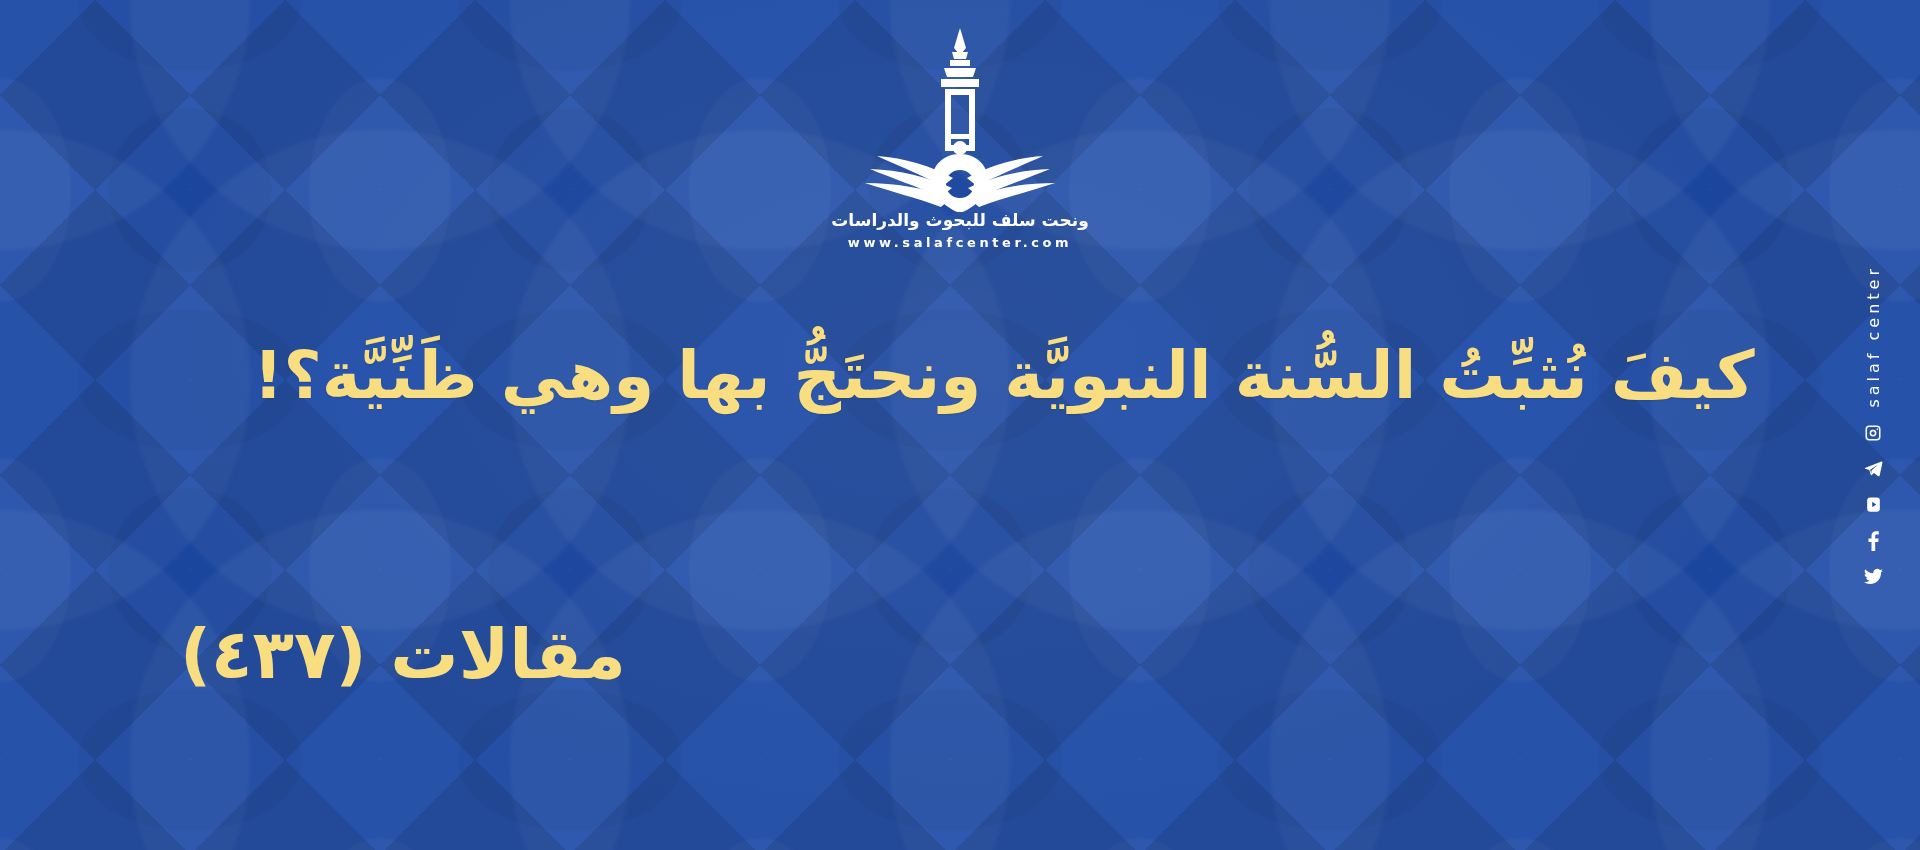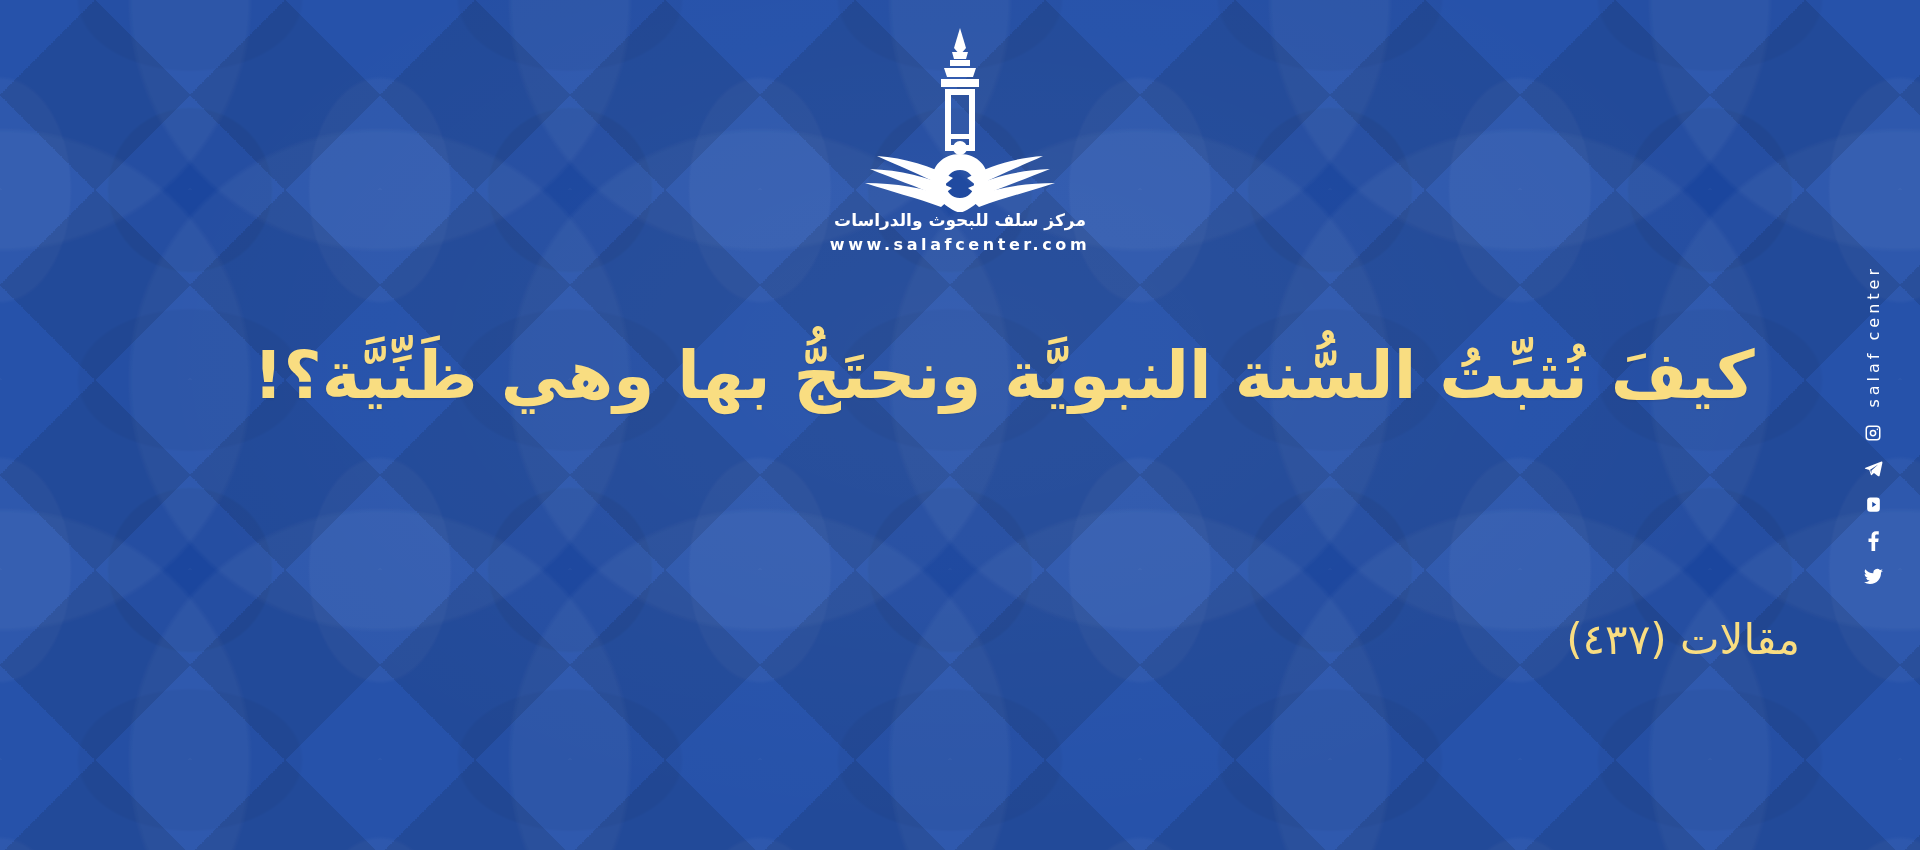--- a/index.html
+++ b/index.html
@@ -92,21 +92,21 @@
     color: #ffffff;
     font-size: 17px;
     font-weight: 700;
     letter-spacing: 0.5px;
     margin-top: -2px;
     direction: rtl;
     white-space: nowrap;
   }
   .logo-url {
     color: #ffffff;
-    font-size: 16px;
+    font-size: 13px;
     font-weight: 700;
     letter-spacing: 3.6px;
     margin-top: 5px;
     direction: ltr;
     white-space: nowrap;
   }
 
   
   .headline {
     position: absolute;
@@ -124,24 +124,24 @@
     z-index: 5;
     text-shadow: 0 1px 2px rgba(0,0,0,0.10);
   }
 
   
   .subtitle {
     position: absolute;
     left: 0;
     right: 0;
     top: 615px;
-    text-align: right;
+    text-align: left;
     color: #f9dd81;
-    font-size: 42px;
-    font-weight: 400;
+    font-size: 68px;
+    font-weight: 700;
     direction: rtl;
     padding: 0 120px 0 180px;
     box-sizing: border-box;
     z-index: 5;
   }
 
   
   .social-rail {
     position: absolute;
     right: 18px;
@@ -214,21 +214,21 @@
 
         <path d="M132 156 c22 -12 48 -20 76 -22 c-20 9 -44 19 -66 30 Z"></path>
         <path d="M133 166 c24 -11 52 -18 82 -19 c-22 9 -48 18 -70 28 Z"></path>
         <path d="M134 176 c26 -10 56 -15 86 -15 c-24 8 -52 15 -76 24 Z"></path>
 
         <path d="M118 156 c-22 -12 -48 -20 -76 -22 c20 9 44 19 66 30 Z"></path>
         <path d="M117 166 c-24 -11 -52 -18 -82 -19 c22 9 48 18 70 28 Z"></path>
         <path d="M116 176 c-26 -10 -56 -15 -86 -15 c24 8 52 15 76 24 Z"></path>
       </g>
     </svg>
-    <div class="logo-caption">مركز سلف للبحوث والدراسات</div>
+    <div class="logo-caption">ونحت سلف للبحوث والدراسات</div>
     <div class="logo-url">www.salafcenter.com</div>
   </div>
 
   <div class="headline">كيفَ نُثبِّتُ السُّنة النبويَّة ونحتَجُّ بها وهي ظَنِّيَّة؟!</div>
 
   <div class="subtitle">مقالات (٤٣٧)</div>
 
   <div class="social-rail">
     <div class="rail-inner">
       <div class="rail-handle">salaf center</div>

